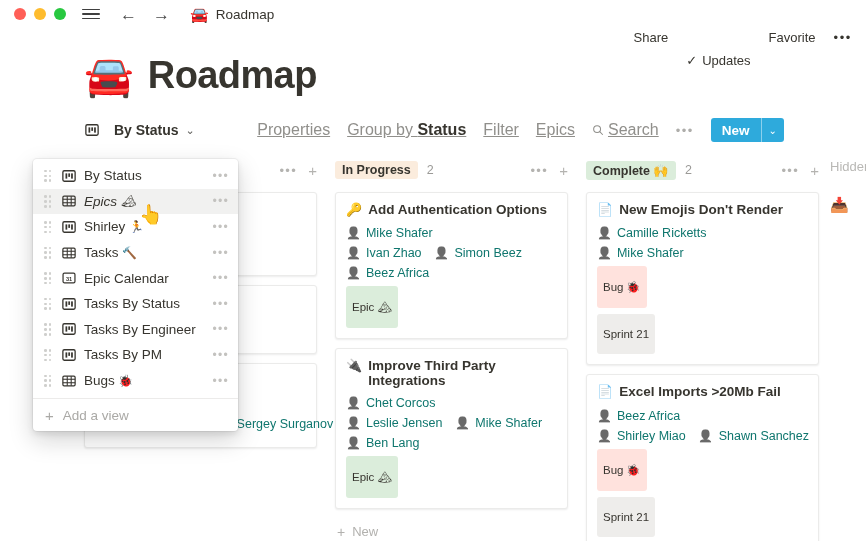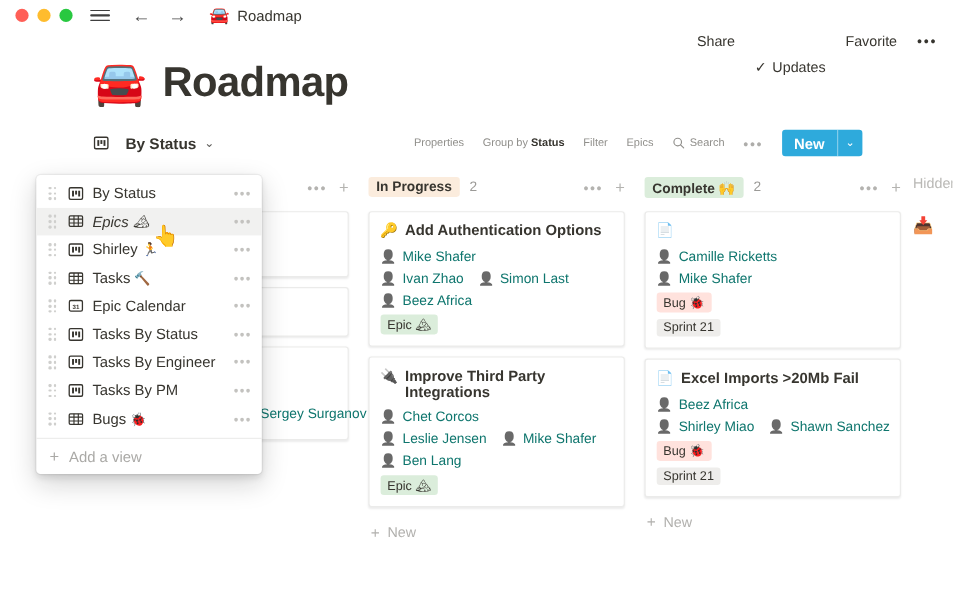--- a/index.html
+++ b/index.html
@@ -43,21 +43,21 @@
   
   .toolbar {
     margin-top:18px; padding:0 82px 0 84px;
     display:flex; align-items:center; height:30px;
   }
   .view-pill { display:flex; align-items:center; gap:7px; cursor:pointer; }
   .view-name { font-size:14px; font-weight:bold; color:#37352f; }
   .chev { font-size:11px; color:#5f5e5b; }
 
   .toolbar-right { margin-left:auto; display:flex; align-items:center; gap:17px; }
-  .tl-item { font-size:10px; color:#908f8b; cursor:pointer; white-space:nowrap;}
+  .tl-item { font-size:16px; color:#908f8b; cursor:pointer; white-space:nowrap;text-decoration:underline;}
   .tl-item b { color:#37352f; font-weight:bold; }
   .tl-search { display:flex; align-items:center; gap:4px; }
   .tl-dots { color:#aeadaa; letter-spacing:1.5px; font-size:13px; cursor:pointer;}
 
   .newbtn { display:flex; align-items:center; background:#2eaadc; border-radius:3px; overflow:hidden; cursor:pointer; height:24px;}
   .newbtn .lbl { color:#fff; font-size:13.5px; font-weight:bold; padding:0 11px; }
   .newbtn .sep { width:1px; background:rgba(255,255,255,.45); height:100%;}
   .newbtn .car { color:#fff; font-size:10px; padding:0 7px; display:flex; align-items:center; height:100%;}
 
   
@@ -76,21 +76,21 @@
     padding:9px 10px 10px; margin-bottom:9px;
   }
   .card-title { display:flex; align-items:flex-start; gap:6px; font-size:13.5px; font-weight:bold; color:#37352f; margin-bottom:8px;}
   .card-emoji { font-size:13px; line-height:1.25;}
   .person-row { display:flex; align-items:center; gap:5px; margin-bottom:6px; flex-wrap:nowrap;}
   .person { display:flex; align-items:center; gap:5px; }
   .person + .person { margin-left:8px; }
   .avatar { font-size:12px; line-height:1; filter:grayscale(100%); }
   .person-name { font-size:12.5px; color:#0f766e; white-space:nowrap;}
   .tagrow { display:flex; margin-top:6px;}
-  .tag { font-size:11.5px; padding:2px 6px; border-radius:3px; display:inline-flex; align-items:center; gap:3px;}
+  .tag { font-size:11.5px; padding:14px 6px; border-radius:3px; display:inline-flex; align-items:center; gap:3px;}
   .add-new { display:flex; align-items:center; gap:7px; color:#b2b1ae; font-size:13px; padding:6px 2px; cursor:pointer;}
   .add-new .p { font-size:14px; line-height:1;}
 
   
   .rail { position:absolute; left:830px; top:0; width:60px; }
   .rail-label { font-size:13px; color:#b9b8b5; white-space:nowrap; }
   .rail-icon { margin-top:22px; font-size:15px; color:#333; }
 
   
   .menu {
@@ -252,21 +252,21 @@
             <span class="person-name">Mike Shafer</span>
           </span>
         </div>
         <div class="person-row">
           <span class="person">
             <span class="avatar">👤</span>
             <span class="person-name">Ivan Zhao</span>
           </span>
           <span class="person">
             <span class="avatar">👤</span>
-            <span class="person-name">Simon Last</span>
+            <span class="person-name">Simon Beez</span>
           </span>
         </div>
         <div class="person-row">
           <span class="person">
             <span class="avatar">👤</span>
             <span class="person-name">Beez Africa</span>
           </span>
         </div>
         <div class="tagrow">
           <span class="tag" style="background:#dbeddb;color:#37352f">Epic 🏔</span>
@@ -313,20 +313,21 @@
         <span class="status-badge" style="background:#dbeddb;color:#37352f">Complete 🙌</span>
         <span class="col-count">2</span>
         <span class="col-actions">
           <span class="col-dots">•••</span>
           <span class="col-plus">+</span>
         </span>
       </div>
       <div class="card">
         <div class="card-title">
           <span class="card-emoji">📄</span>
+          <span>New Emojis Don't Render</span>
         </div>
         <div class="person-row">
           <span class="person">
             <span class="avatar">👤</span>
             <span class="person-name">Camille Ricketts</span>
           </span>
         </div>
         <div class="person-row">
           <span class="person">
             <span class="avatar">👤</span>

